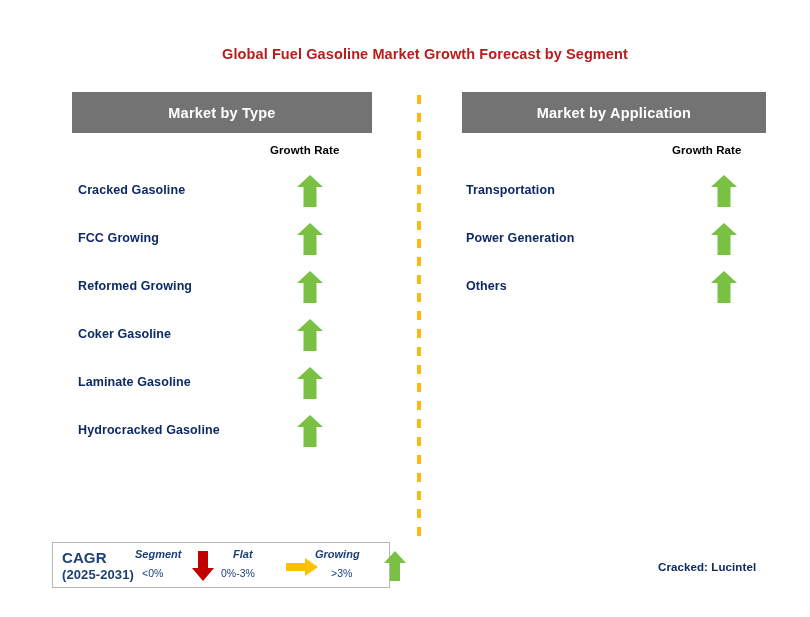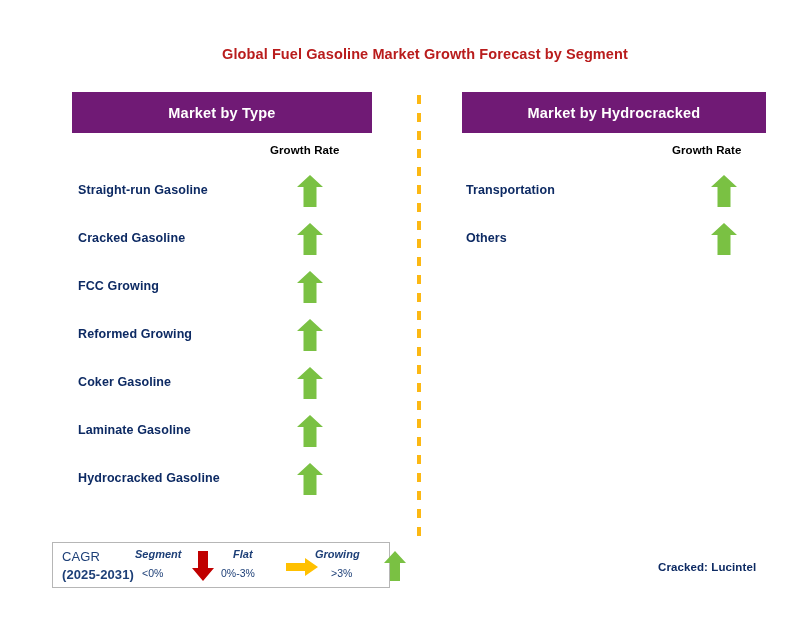--- a/index.html
+++ b/index.html
@@ -31,21 +31,21 @@
 
   
   .panel {
     position: absolute;
   }
   #panel-type   { left: 72px;  top: 92px; width: 300px; }
   #panel-app    { left: 462px; top: 92px; width: 304px; }
 
   .panel-header {
     height: 41px;
-    background: #701a75;
+    background: #737373;
     color: #ffffff;
     font-size: 14.5px;
     font-weight: bold;
     display: flex;
     align-items: center;
     justify-content: center;
     letter-spacing: 0.2px;
   }
 
   .growth-rate-label {
@@ -119,22 +119,22 @@
   }
   .legend-inner {
     position: relative;
     width: 100%;
     height: 100%;
   }
   .legend-cagr-title {
     position: absolute;
     left: 9px;
     top: 6px;
-    font-size: 13px;
-    font-weight: normal;
+    font-size: 15px;
+    font-weight: bold;
     color: #1d3f77;
     letter-spacing: 0.1px;
   }
   .legend-cagr-years {
     position: absolute;
     left: 9px;
     top: 24px;
     font-size: 13px;
     font-weight: bold;
     color: #1d3f77;
@@ -199,28 +199,20 @@
 <div id="page-title">Global Fuel Gasoline Market Growth Forecast by Segment</div>
 
 <div class="panel" id="panel-type">
   <div class="panel-header">Market by Type</div>
 </div>
 
 <div class="growth-rate-label" id="growth-rate-type">Growth Rate</div>
 
 <div class="rows" id="rows-type">
 
-  <div class="row">
-    <div class="row-label">Straight-run Gasoline</div>
-    <div class="row-arrow">
-      <svg viewBox="0 0 28 34" width="28" height="34" aria-hidden="true">
-        <polygon points="14,1 27,13 20.5,13 20.5,33 7.5,33 7.5,13 1,13" fill="#7ac143"></polygon>
-      </svg>
-    </div>
-  </div>
 
   <div class="row">
     <div class="row-label">Cracked Gasoline</div>
     <div class="row-arrow">
       <svg viewBox="0 0 28 34" width="28" height="34" aria-hidden="true">
         <polygon points="14,1 27,13 20.5,13 20.5,33 7.5,33 7.5,13 1,13" fill="#7ac143"></polygon>
       </svg>
     </div>
   </div>
 
@@ -267,36 +259,44 @@
         <polygon points="14,1 27,13 20.5,13 20.5,33 7.5,33 7.5,13 1,13" fill="#7ac143"></polygon>
       </svg>
     </div>
   </div>
 
 </div>
 
 <div id="divider"></div>
 
 <div class="panel" id="panel-app">
-  <div class="panel-header">Market by Hydrocracked</div>
+  <div class="panel-header">Market by Application</div>
 </div>
 
 <div class="growth-rate-label" id="growth-rate-app">Growth Rate</div>
 
 <div class="rows" id="rows-app">
 
   <div class="row">
     <div class="row-label">Transportation</div>
     <div class="row-arrow">
       <svg viewBox="0 0 28 34" width="28" height="34" aria-hidden="true">
         <polygon points="14,1 27,13 20.5,13 20.5,33 7.5,33 7.5,13 1,13" fill="#7ac143"></polygon>
       </svg>
     </div>
   </div>
 
+  <div class="row">
+    <div class="row-label">Power Generation</div>
+    <div class="row-arrow">
+      <svg viewBox="0 0 28 34" width="28" height="34" aria-hidden="true">
+        <polygon points="14,1 27,13 20.5,13 20.5,33 7.5,33 7.5,13 1,13" fill="#7ac143"></polygon>
+      </svg>
+    </div>
+  </div>
 
   <div class="row">
     <div class="row-label">Others</div>
     <div class="row-arrow">
       <svg viewBox="0 0 28 34" width="28" height="34" aria-hidden="true">
         <polygon points="14,1 27,13 20.5,13 20.5,33 7.5,33 7.5,13 1,13" fill="#7ac143"></polygon>
       </svg>
     </div>
   </div>
 

